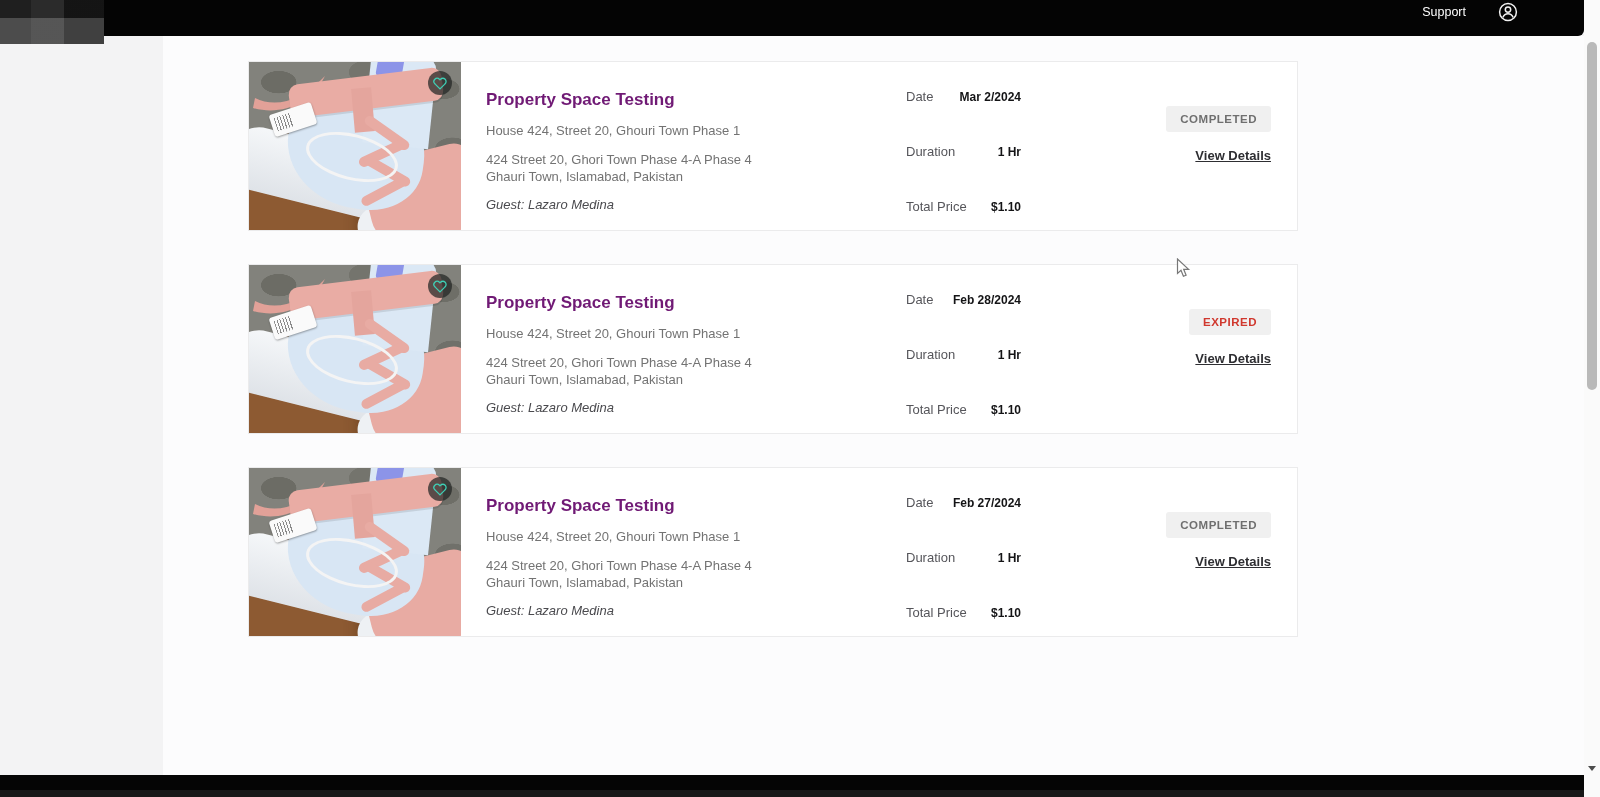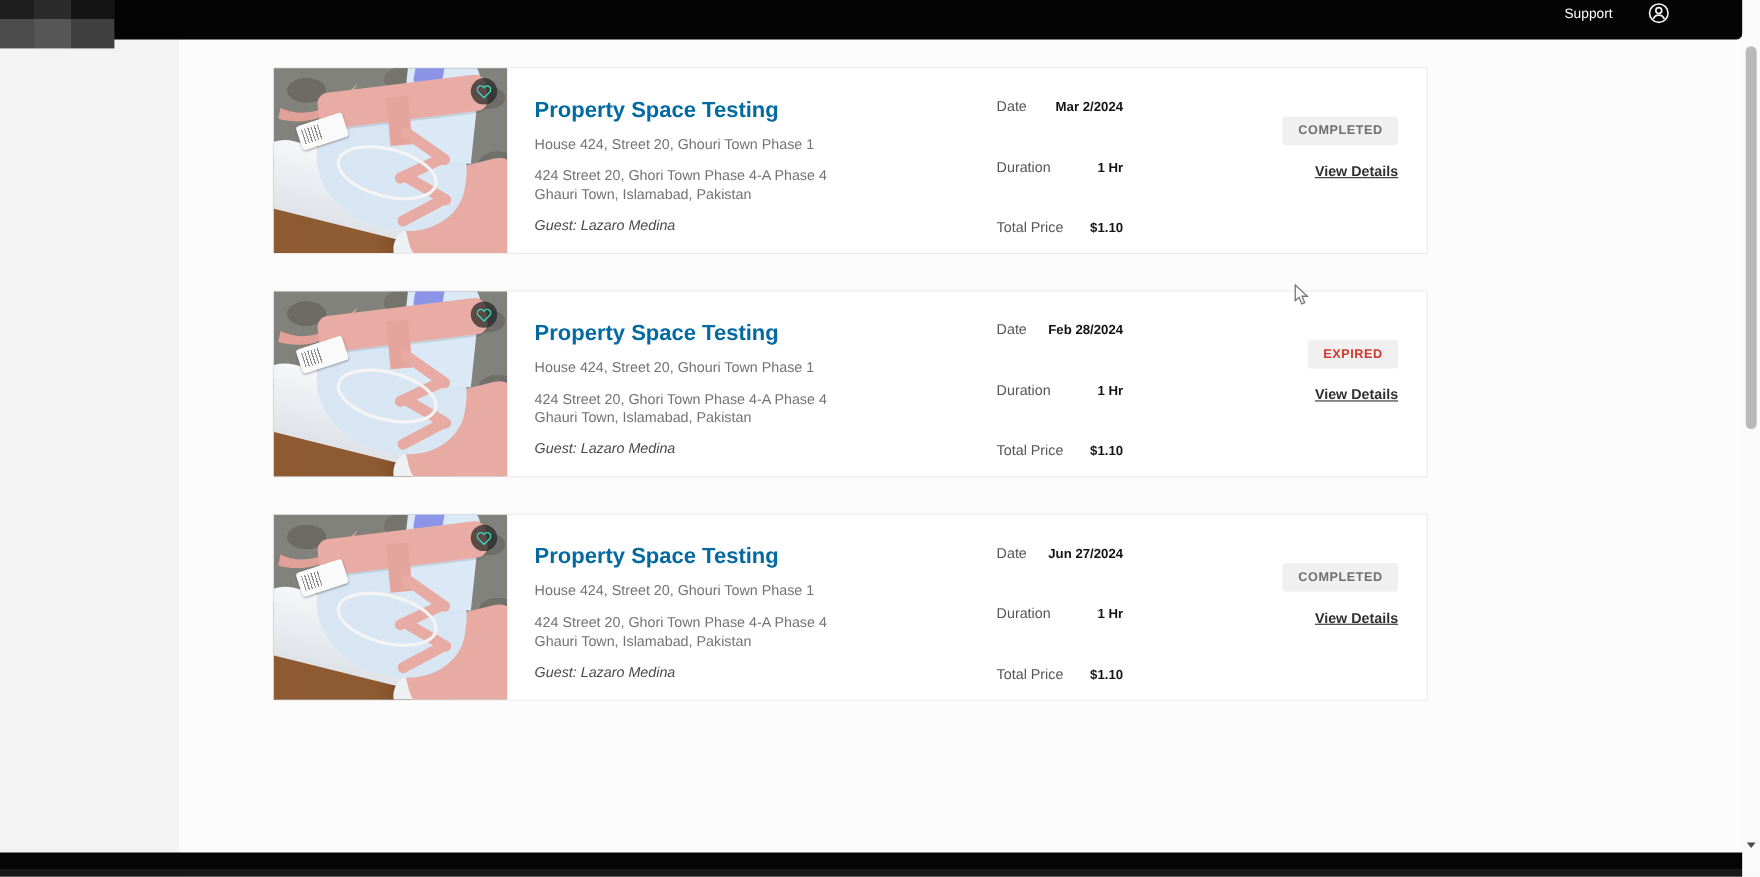--- a/index.html
+++ b/index.html
@@ -37,21 +37,21 @@
     display:flex; align-items:center; justify-content:space-between; padding:0 9px;
     font-size:12.5px; color:#454550; cursor:pointer; }
 
   
   #cards { margin-top:25px; }
   .card { width:1050px; height:170px; background:#fff; border:1px solid #ebebec;
     display:flex; margin-bottom:33px; }
   .thumb { position:relative; width:212px; height:168px; overflow:hidden; flex-shrink:0;
     background:#82827c; cursor:pointer; }
   .info { width:445px; padding:28px 10px 0 25px; }
-  .info h3 { font-size:20px; color:#0369a1; font-weight:bold; line-height:20px; }
+  .info h3 { font-size:17px; color:#701a75; font-weight:bold; line-height:20px; }
   .addr { font-size:13px; color:#737373; line-height:17px; max-width:308px; margin-top:12px; }
   .guest { font-size:13px; color:#4a4a4e; margin-top:12px;font-style:italic; }
   .meta { width:115px; padding-top:27px; display:flex; flex-direction:column; gap:37px; }
   .meta-row { display:flex; justify-content:space-between; align-items:baseline; height:18px; }
   .ml { font-size:13px; color:#55555a; }
   .mv { font-size:12px; color:#141416; font-weight:bold; }
   .action { flex:1; padding:44px 26px 0 0; display:flex; flex-direction:column; align-items:flex-end; gap:16px; }
   .badge { background:#f0f0f0; border-radius:3px; padding:7px 14px; font-size:11.5px;
     font-weight:bold; letter-spacing:.5px; }
   .details { font-size:13px; font-weight:bold; color:#2e2e32; text-decoration:underline; cursor:pointer; }
@@ -268,21 +268,21 @@
     </div>
     <div class="info">
       <h3>Property Space Testing</h3>
       <p class="addr">House 424, Street 20, Ghouri Town Phase 1</p>
       <p class="addr">424 Street 20, Ghori Town Phase 4-A Phase 4 Ghauri Town, Islamabad, Pakistan</p>
       <p class="guest">Guest: Lazaro Medina</p>
     </div>
     <div class="meta">
       <div class="meta-row">
         <span class="ml">Date</span>
-        <span class="mv">Jun 27/2024</span>
+        <span class="mv">Feb 27/2024</span>
       </div>
       <div class="meta-row">
         <span class="ml">Duration</span>
         <span class="mv">1 Hr</span>
       </div>
       <div class="meta-row">
         <span class="ml">Total Price</span>
         <span class="mv">$1.10</span>
       </div>
     </div>

